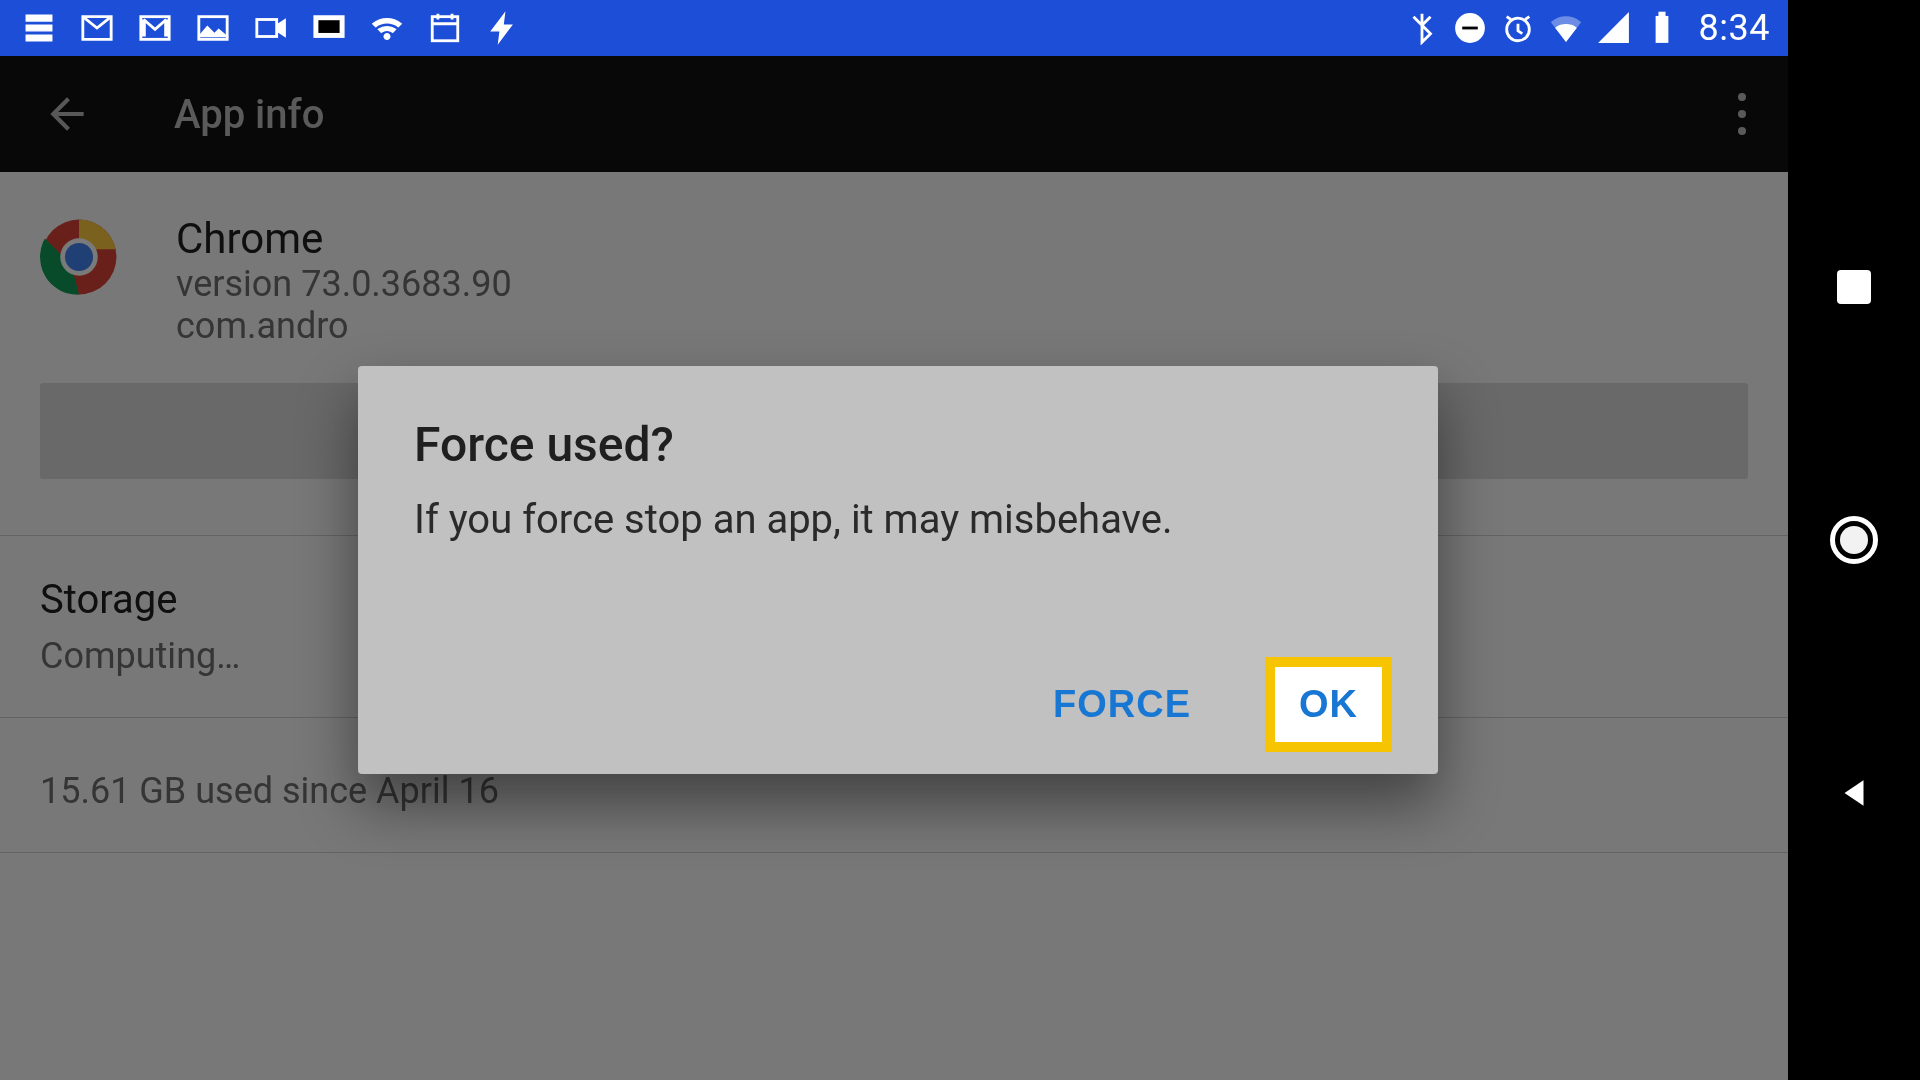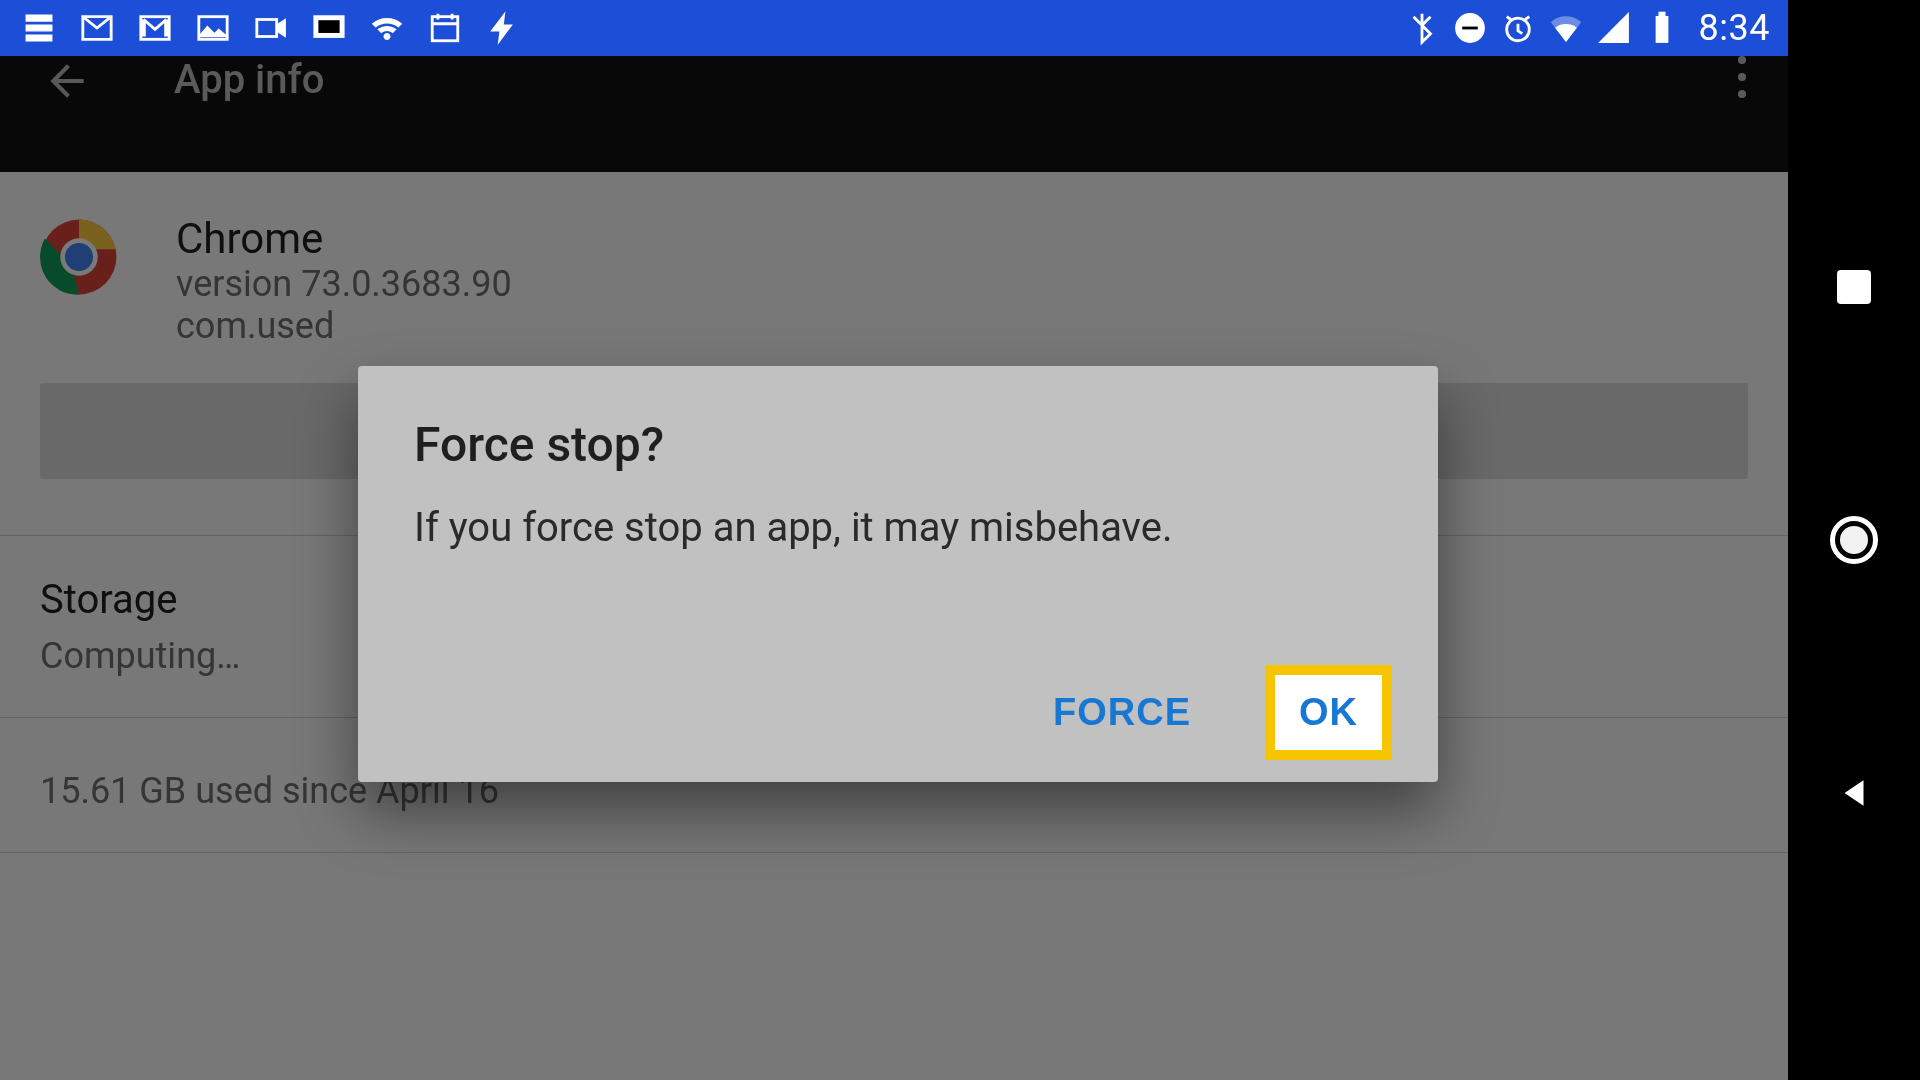--- a/index.html
+++ b/index.html
@@ -47,21 +47,21 @@
   .sb-ico { width:34px; height:34px; display:flex; align-items:center; justify-content:center; }
   .sb-ico svg { width:34px; height:34px; fill:#fff; stroke:#fff; }
 
   
   .action-bar {
     position: absolute;
     left:0; top:56px; width:1788px; height:116px;
     background:#111;
     color:#b8b8b8;
     display:flex;
-    align-items:flex-start;
+    align-items:center;
     padding-left:42px;
     padding-right:30px;
     z-index:10;
   }
   .back-arrow { width:50px; height:50px; }
   .back-arrow svg { width:50px; height:50px; fill:#b8b8b8; }
   .action-title { font-size:40px; font-weight:500; color:#bdbdbd; margin-left:82px; }
   .action-overflow { margin-left:auto; display:flex; flex-direction:column; gap:9px; align-items:center; padding-right:12px;}
   .dot { width:8px; height:8px; border-radius:50%; background:#bdbdbd; }
 
@@ -113,21 +113,21 @@
     position:absolute;
     left:358px; top:366px;
     width:1080px;
     background:#c1c1c1; 
     border-radius:4px;
     z-index:100;
     box-shadow: 0 30px 60px rgba(0,0,0,0.45);
     padding: 50px 56px 32px 56px;
   }
   .dialog-title { font-size:48px; font-weight:500; color:#1f1f1f; }
-  .dialog-msg   { font-size:40px; color:#2a2a2a; margin-top:28px; line-height:1.35; }
+  .dialog-msg   { font-size:40px; color:#2a2a2a; margin-top:20px; line-height:1.35; }
   .dialog-actions {
     display:flex; justify-content:flex-end; align-items:center;
     gap:54px;
     margin-top:120px;
   }
   .dlg-btn {
     font-size:38px;
     font-weight:700;
     letter-spacing:1px;
     color:#1877d3;
@@ -174,21 +174,21 @@
         <svg class="chrome-icon" viewBox="0 0 100 100">
           <circle cx="50" cy="50" r="48" fill="#db4437"></circle>
           <path d="M50 2 A48 48 0 0 1 97 40 L50 40 Z" fill="#ffcd40"></path>
           <path d="M50 98 A48 48 0 0 1 6 26 L40 60 Z" fill="#0f9d58"></path>
           <circle cx="50" cy="50" r="24" fill="#fff"></circle>
           <circle cx="50" cy="50" r="18" fill="#4285f4"></circle>
         </svg>
         <div class="txt">
           <div class="app-name">Chrome</div>
           <div class="app-sub">version 73.0.3683.90</div>
-          <div class="app-sub">com.used</div>
+          <div class="app-sub">com.andro</div>
         </div>
       </div>
 
       <div class="action-buttons">
         <div class="flat-btn">DISABLE</div>
         <div class="flat-btn">FORCE STOP</div>
       </div>
 
       <div class="list-item first">
         <div class="li-title">Storage</div>
@@ -306,21 +306,21 @@
             <svg viewBox="0 0 24 24">
               <rect x="8" y="4" width="8" height="18"></rect>
               <rect x="10" y="1" width="4" height="3"></rect>
             </svg>
           </span>
         <span class="clock">8:34</span>
       </div>
     </div>
 
     <div class="dialog">
-      <div class="dialog-title">Force stop?</div>
+      <div class="dialog-title">Force used?</div>
       <div class="dialog-msg">If you force stop an app, it may misbehave.</div>
       <div class="dialog-actions">
         <button class="dlg-btn">FORCE</button>
         <button class="dlg-btn ok-highlight">OK</button>
       </div>
     </div>
 
   </div>
 
   <div class="side-nav">

